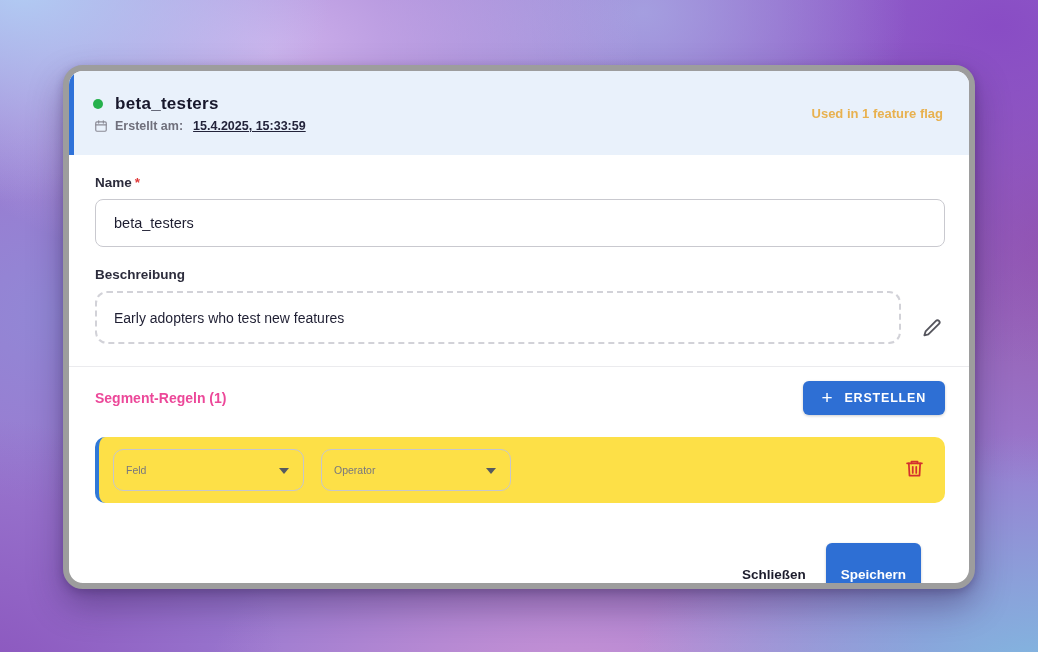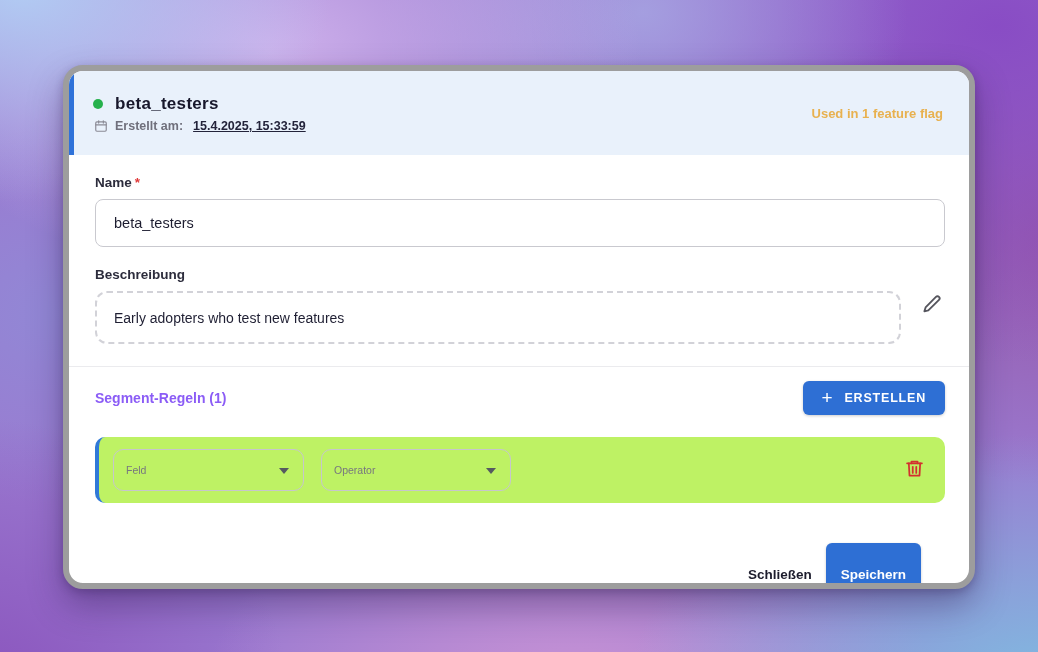--- a/index.html
+++ b/index.html
@@ -47,42 +47,42 @@
 
   
   .dlg-body { padding:0 24px 0 26px; }
   .field-label { margin-top:20px; font-size:13.5px; font-weight:600; color:#2c2c3c; }
   .req { color:#e03a3a; margin-left:3px; }
   .text-input {
     margin-top:9px; width:100%; height:48px; border:1px solid #c9c9cf; border-radius:8px;
     padding:0 18px; font-size:14.5px; font-weight:500; color:#1d1d30; outline:none;
     font-family:inherit; background:#fff; display:block;
   }
-  .desc-row { display:flex; align-items:flex-start; gap:18px; margin-top:9px; }
+  .desc-row { display:flex; align-items:flex-end; gap:18px; margin-top:9px; }
   .desc-box {
     flex:1; height:53px; border:2px dashed #d2d2d8; border-radius:12px;
     display:flex; align-items:center; padding:0 17px;
     font-size:14px; font-weight:500; color:#1f1f33; cursor:pointer;
   }
   .edit-btn { background:none; border:none; cursor:pointer; display:flex; padding:2px; }
 
   .divider { margin:22px -24px 0 -26px; border-top:1px solid #ebebee; }
 
   .rules-head { margin-top:14px; display:flex; align-items:center; justify-content:space-between; }
-  .rules-title { font-size:14px; font-weight:600; color:#8b5cf6; }
+  .rules-title { font-size:14px; font-weight:600; color:#ec4899; }
   .create-btn {
     height:34px; padding:0 19px; background:#2e6fd4; color:#fff; border:none; border-radius:6px;
     font-family:inherit; font-size:12.5px; font-weight:700; letter-spacing:.8px;
     display:flex; align-items:center; gap:11px; cursor:pointer;
     box-shadow:0 1px 3px rgba(0,0,0,.2);
   }
   .create-btn .plus { font-size:19px; font-weight:400; line-height:1; margin-top:-2px; }
 
   .rule-row {
-    margin-top:22px; height:66px; background:#bef264; border-radius:10px;
+    margin-top:22px; height:66px; background:#fde047; border-radius:10px;
     border-left:4px solid #3079d8; padding:12px 18px 12px 14px;
     display:flex; align-items:center; gap:17px;
   }
   .mini-field {
     height:42px; border:1px solid #c6c6cc; border-radius:10px; padding:4px 12px;
     display:flex; flex-direction:column; justify-content:center; position:relative;
     cursor:pointer; background:transparent;
   }
   .mini-field .mini-label { font-size:10.5px; color:#77777f; line-height:1.15; }
   .mini-field .mini-value { font-size:14px; font-weight:500; color:#202030; line-height:1.25; }
@@ -91,21 +91,21 @@
     width:0; height:0; border-left:5px solid transparent; border-right:5px solid transparent;
     border-top:6px solid #555a60;
   }
   .w-feld { width:191px; } .w-op { width:190px; } .w-wert { width:348px; }
   .mini-input {
     border:none; outline:none; background:transparent; font-family:inherit;
     font-size:14px; font-weight:500; color:#202030; width:100%; padding:0; line-height:1.25;
   }
   .delete-btn { margin-left:auto; background:none; border:none; cursor:pointer; display:flex; padding:2px; }
 
-  .dlg-footer { display:flex; justify-content:flex-end; align-items:center; margin-top:40px; padding-right:24px; }
+  .dlg-footer { display:flex; justify-content:flex-end; align-items:center; gap:6px; margin-top:40px; padding-right:24px; }
   .close-btn {
     background:none; border:none; font-family:inherit; cursor:pointer;
     font-size:13.5px; font-weight:700; color:#1c1c2c; padding:10px 14px;
   }
   .save-btn {
     background:#2e6fd4; border:none; border-radius:6px; font-family:inherit; cursor:pointer;
     font-size:13.5px; font-weight:600; color:#ffffff; padding:24px 15px;
     box-shadow:0 1px 3px rgba(0,0,0,.2);
   }
 </style>

